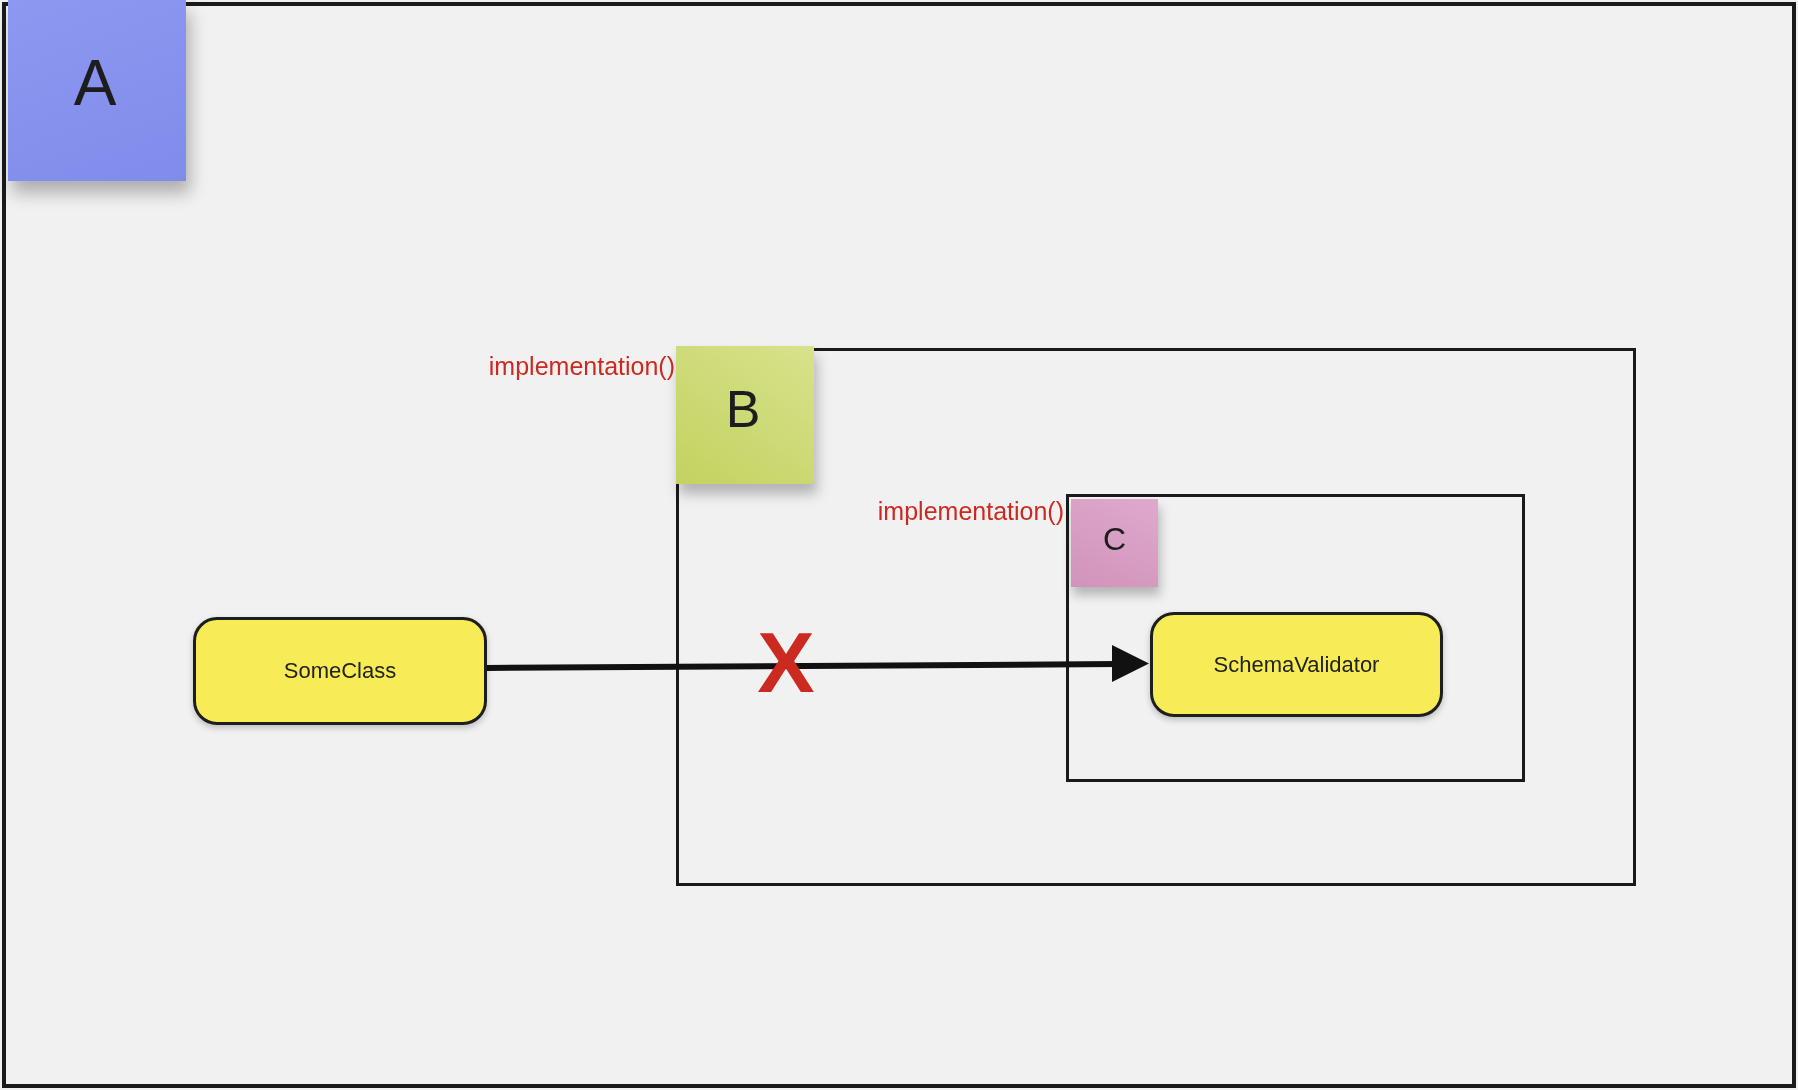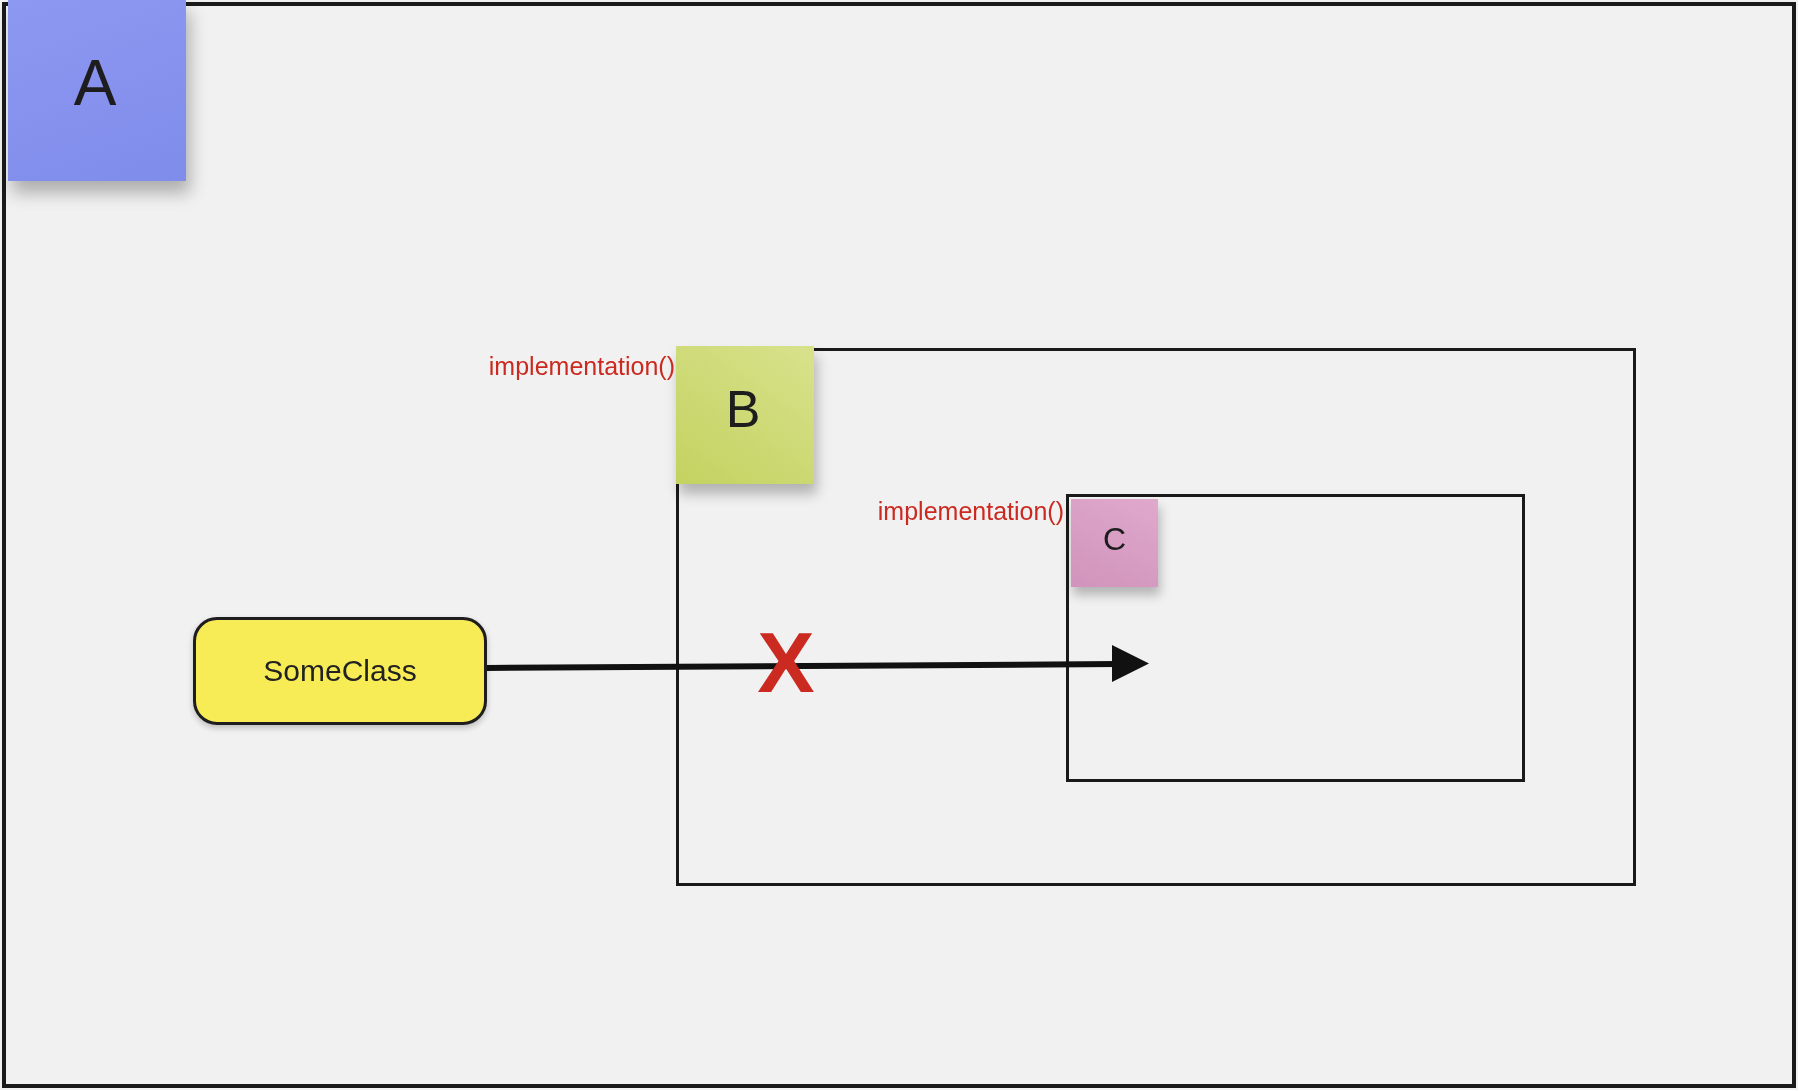--- a/index.html
+++ b/index.html
@@ -84,21 +84,21 @@
   .class-node {
     position: absolute;
     z-index: 5;
     box-sizing: border-box;
     background: var(--fill, #f7ec55);
     border: 3.5px solid #1e1e1e;
     border-radius: 24px;
     display: flex;
     align-items: center;
     justify-content: center;
-    font-size: 30px;
+    font-size: 22px;
     color: #222;
     box-shadow: 0 3px 6px rgba(0,0,0,0.22);
   }
   #node-someclass { left: 193px; top: 617px; width: 294px; height: 108px; }
   #node-schemavalidator { left: 1150px; top: 612px; width: 293px; height: 105px; }
 
   
   #arrow-layer {
     position: absolute;
     inset: 0;
@@ -150,14 +150,17 @@
     <line x1="487" y1="668" x2="1118" y2="664" stroke="#111111" stroke-width="6"></line>
     <polygon points="1112,645 1149,663.5 1112,682" fill="#111111"></polygon>
   </svg>
 
   <div id="blocked-marker" style="--label-color: #cb2a20;">X</div>
 
   <div class="class-node" id="node-someclass" style="--fill: #f7ec55;">
     <span>SomeClass</span>
   </div>
 
+  <div class="class-node" id="node-schemavalidator" style="--fill: #f7ec55;">
+    <span>SchemaValidator</span>
+  </div>
 
 </div>
 
 </body></html>

